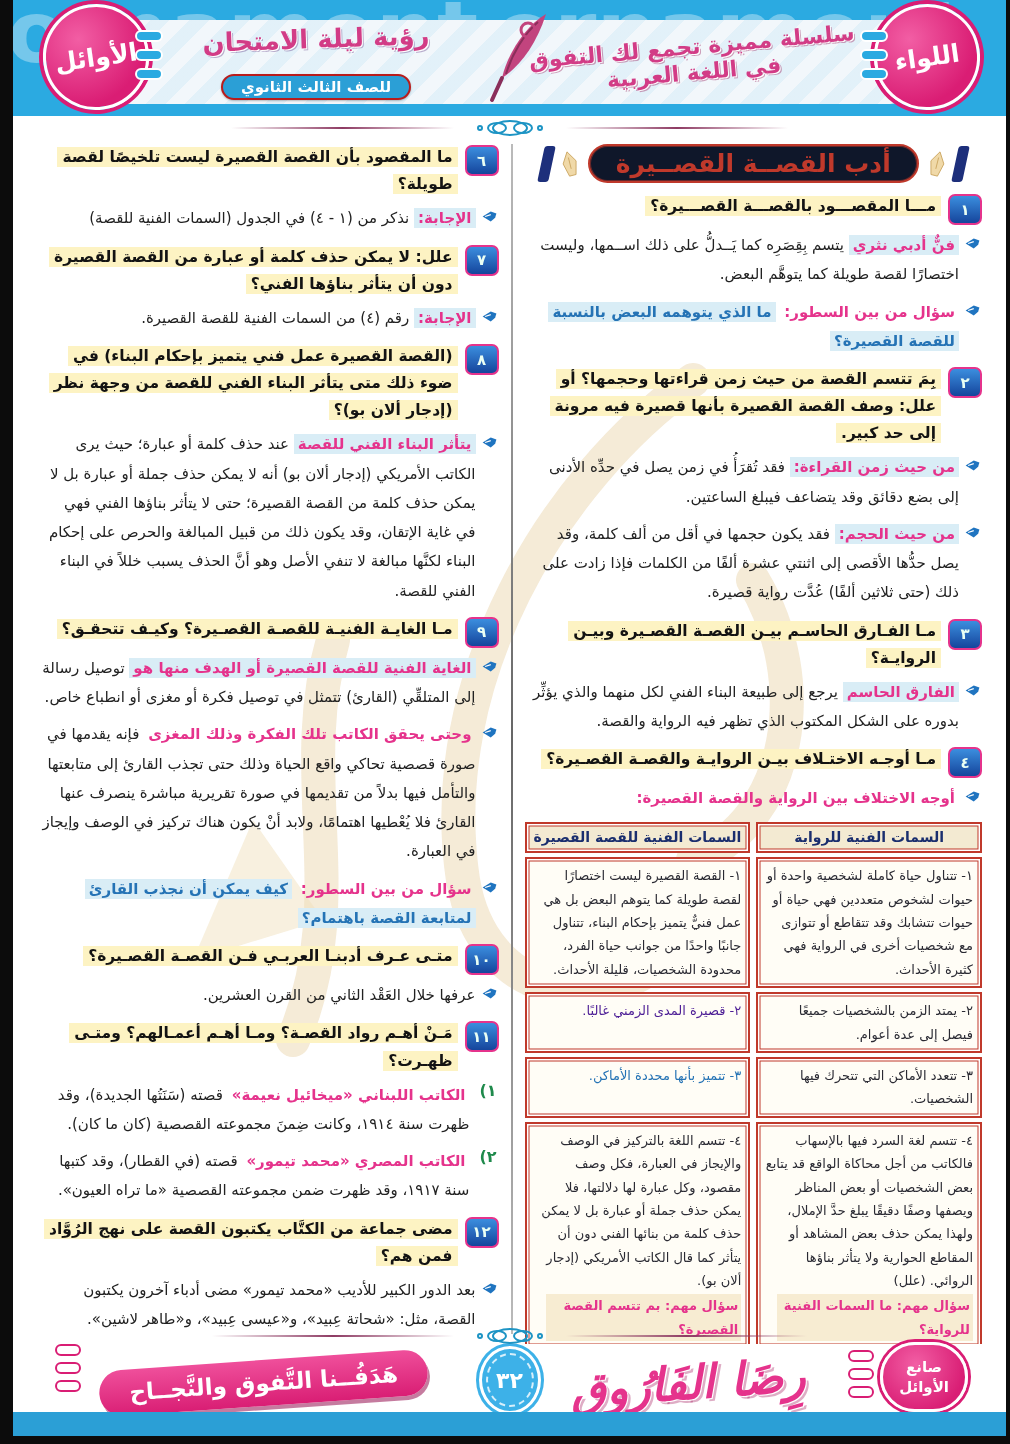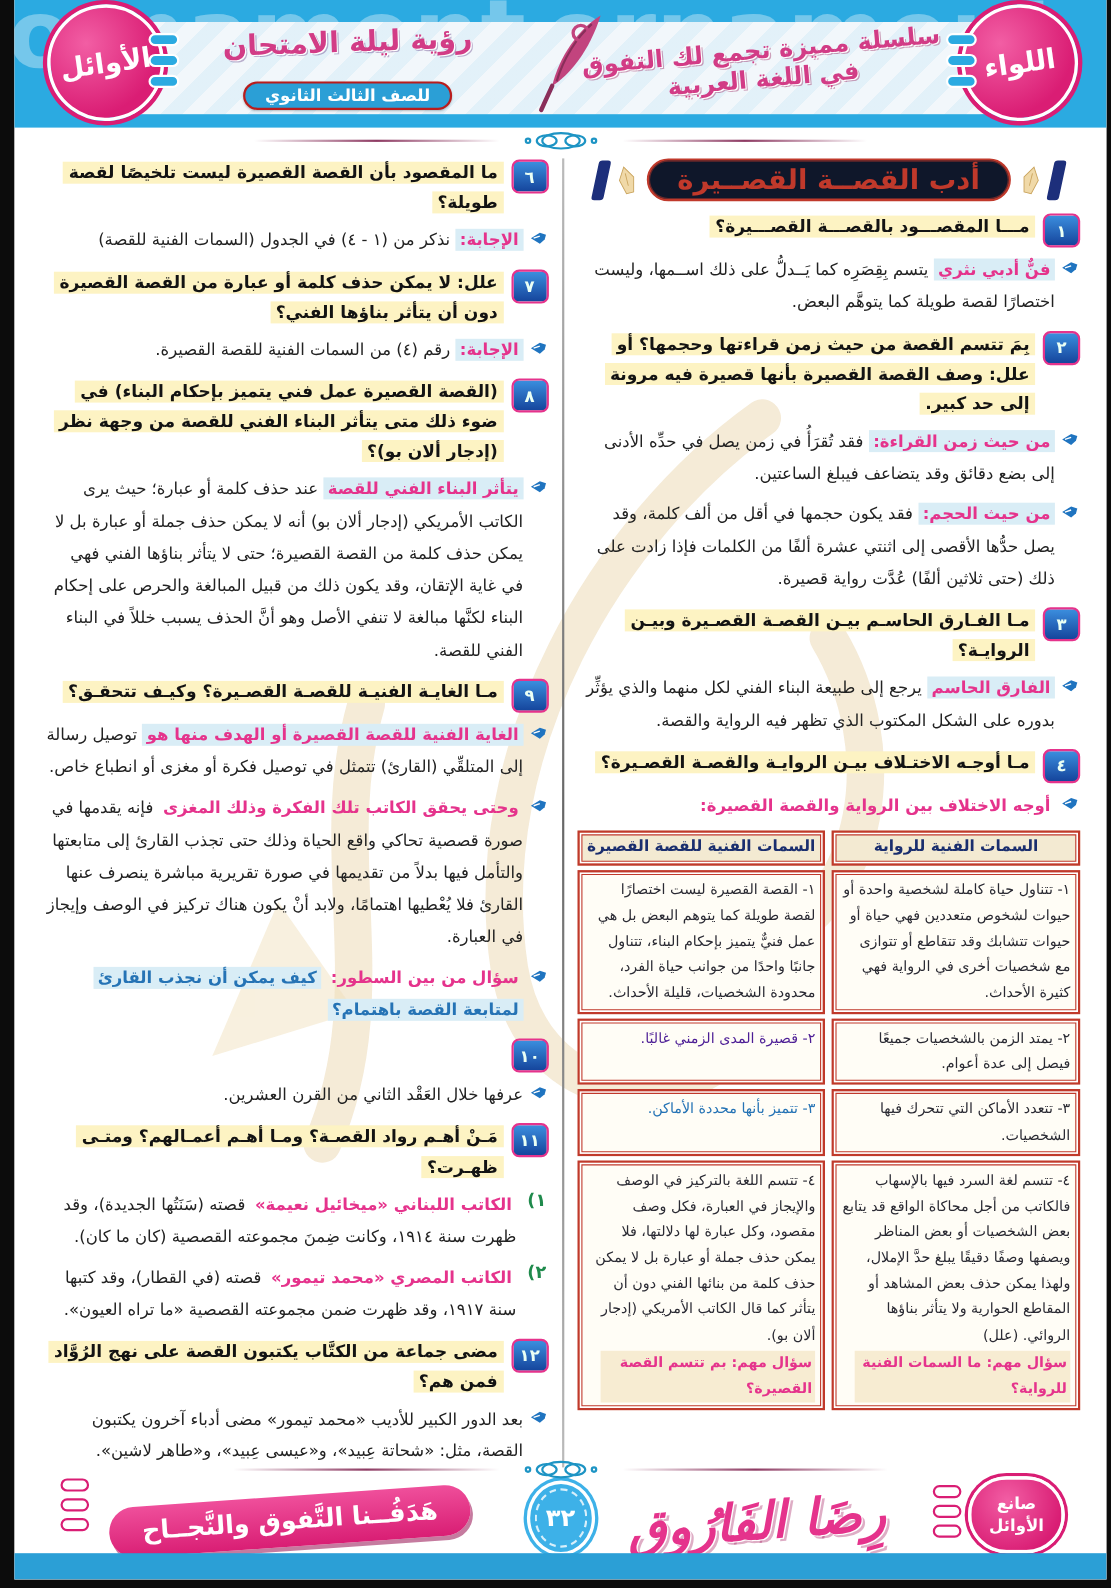--- a/index.html
+++ b/index.html
@@ -172,20 +172,27 @@
         <span class="qbadge">١</span>
         <span class="qtext"><b>مـــا المقصـــود بالقصـــة القصـــيرة؟</b></span>
       </div>
       <div class="arow">
         <span class="pen"><svg width="15" height="13" viewBox="0 0 24 20">
                 <path d="M1 10 L14 2 L23 5 L21 12 L14 18 Z" fill="#1f74c0"></path>
                 <line x1="5" y1="10" x2="14" y2="7" stroke="#fff" stroke-width="2"></line>
               </svg></span>
         <p class="atext"><span class="lead-pink">فنٌّ أدبي نثري</span> <span>يتسم بِقِصَرِه كما يَــدلُّ على ذلك اســمها، وليست اختصارًا لقصة طويلة كما يتوهَّم البعض.</span></p>
       </div>
+      <div class="arow">
+        <span class="pen"><svg width="15" height="13" viewBox="0 0 24 20">
+                <path d="M1 10 L14 2 L23 5 L21 12 L14 18 Z" fill="#1f74c0"></path>
+                <line x1="5" y1="10" x2="14" y2="7" stroke="#fff" stroke-width="2"></line>
+              </svg></span>
+        <p class="atext"><span class="lead-pink noBg">سؤال من بين السطور:</span> <span class="blue-q">ما الذي يتوهمه البعض بالنسبة للقصة القصيرة؟</span></p>
+      </div>
 
       <div class="qrow">
         <span class="qbadge">٢</span>
         <span class="qtext"><b>بِمَ تتسم القصة من حيث زمن قراءتها وحجمها؟ أو علل: وصف القصة القصيرة بأنها قصيرة فيه مرونة إلى حد كبير.</b></span>
       </div>
       <div class="arow">
         <span class="pen"><svg width="15" height="13" viewBox="0 0 24 20">
                 <path d="M1 10 L14 2 L23 5 L21 12 L14 18 Z" fill="#1f74c0"></path>
                 <line x1="5" y1="10" x2="14" y2="7" stroke="#fff" stroke-width="2"></line>
               </svg></span>
@@ -309,20 +316,21 @@
       <div class="arow">
         <span class="pen"><svg width="15" height="13" viewBox="0 0 24 20">
                 <path d="M1 10 L14 2 L23 5 L21 12 L14 18 Z" fill="#1f74c0"></path>
                 <line x1="5" y1="10" x2="14" y2="7" stroke="#fff" stroke-width="2"></line>
               </svg></span>
         <p class="atext"><span class="lead-pink noBg">سؤال من بين السطور:</span> <span class="blue-q">كيف يمكن أن نجذب القارئ لمتابعة القصة باهتمام؟</span></p>
       </div>
 
       <div class="qrow">
         <span class="qbadge">١٠</span>
+        <span class="qtext"><b>متـى عـرف أدبنـا العربـي فـن القصـة القصـيرة؟</b></span>
       </div>
       <div class="arow">
         <span class="pen"><svg width="15" height="13" viewBox="0 0 24 20">
                 <path d="M1 10 L14 2 L23 5 L21 12 L14 18 Z" fill="#1f74c0"></path>
                 <line x1="5" y1="10" x2="14" y2="7" stroke="#fff" stroke-width="2"></line>
               </svg></span>
         <p class="atext"><span>عرفها خلال العَقْد الثاني من القرن العشرين.</span></p>
       </div>
 
       <div class="qrow">

